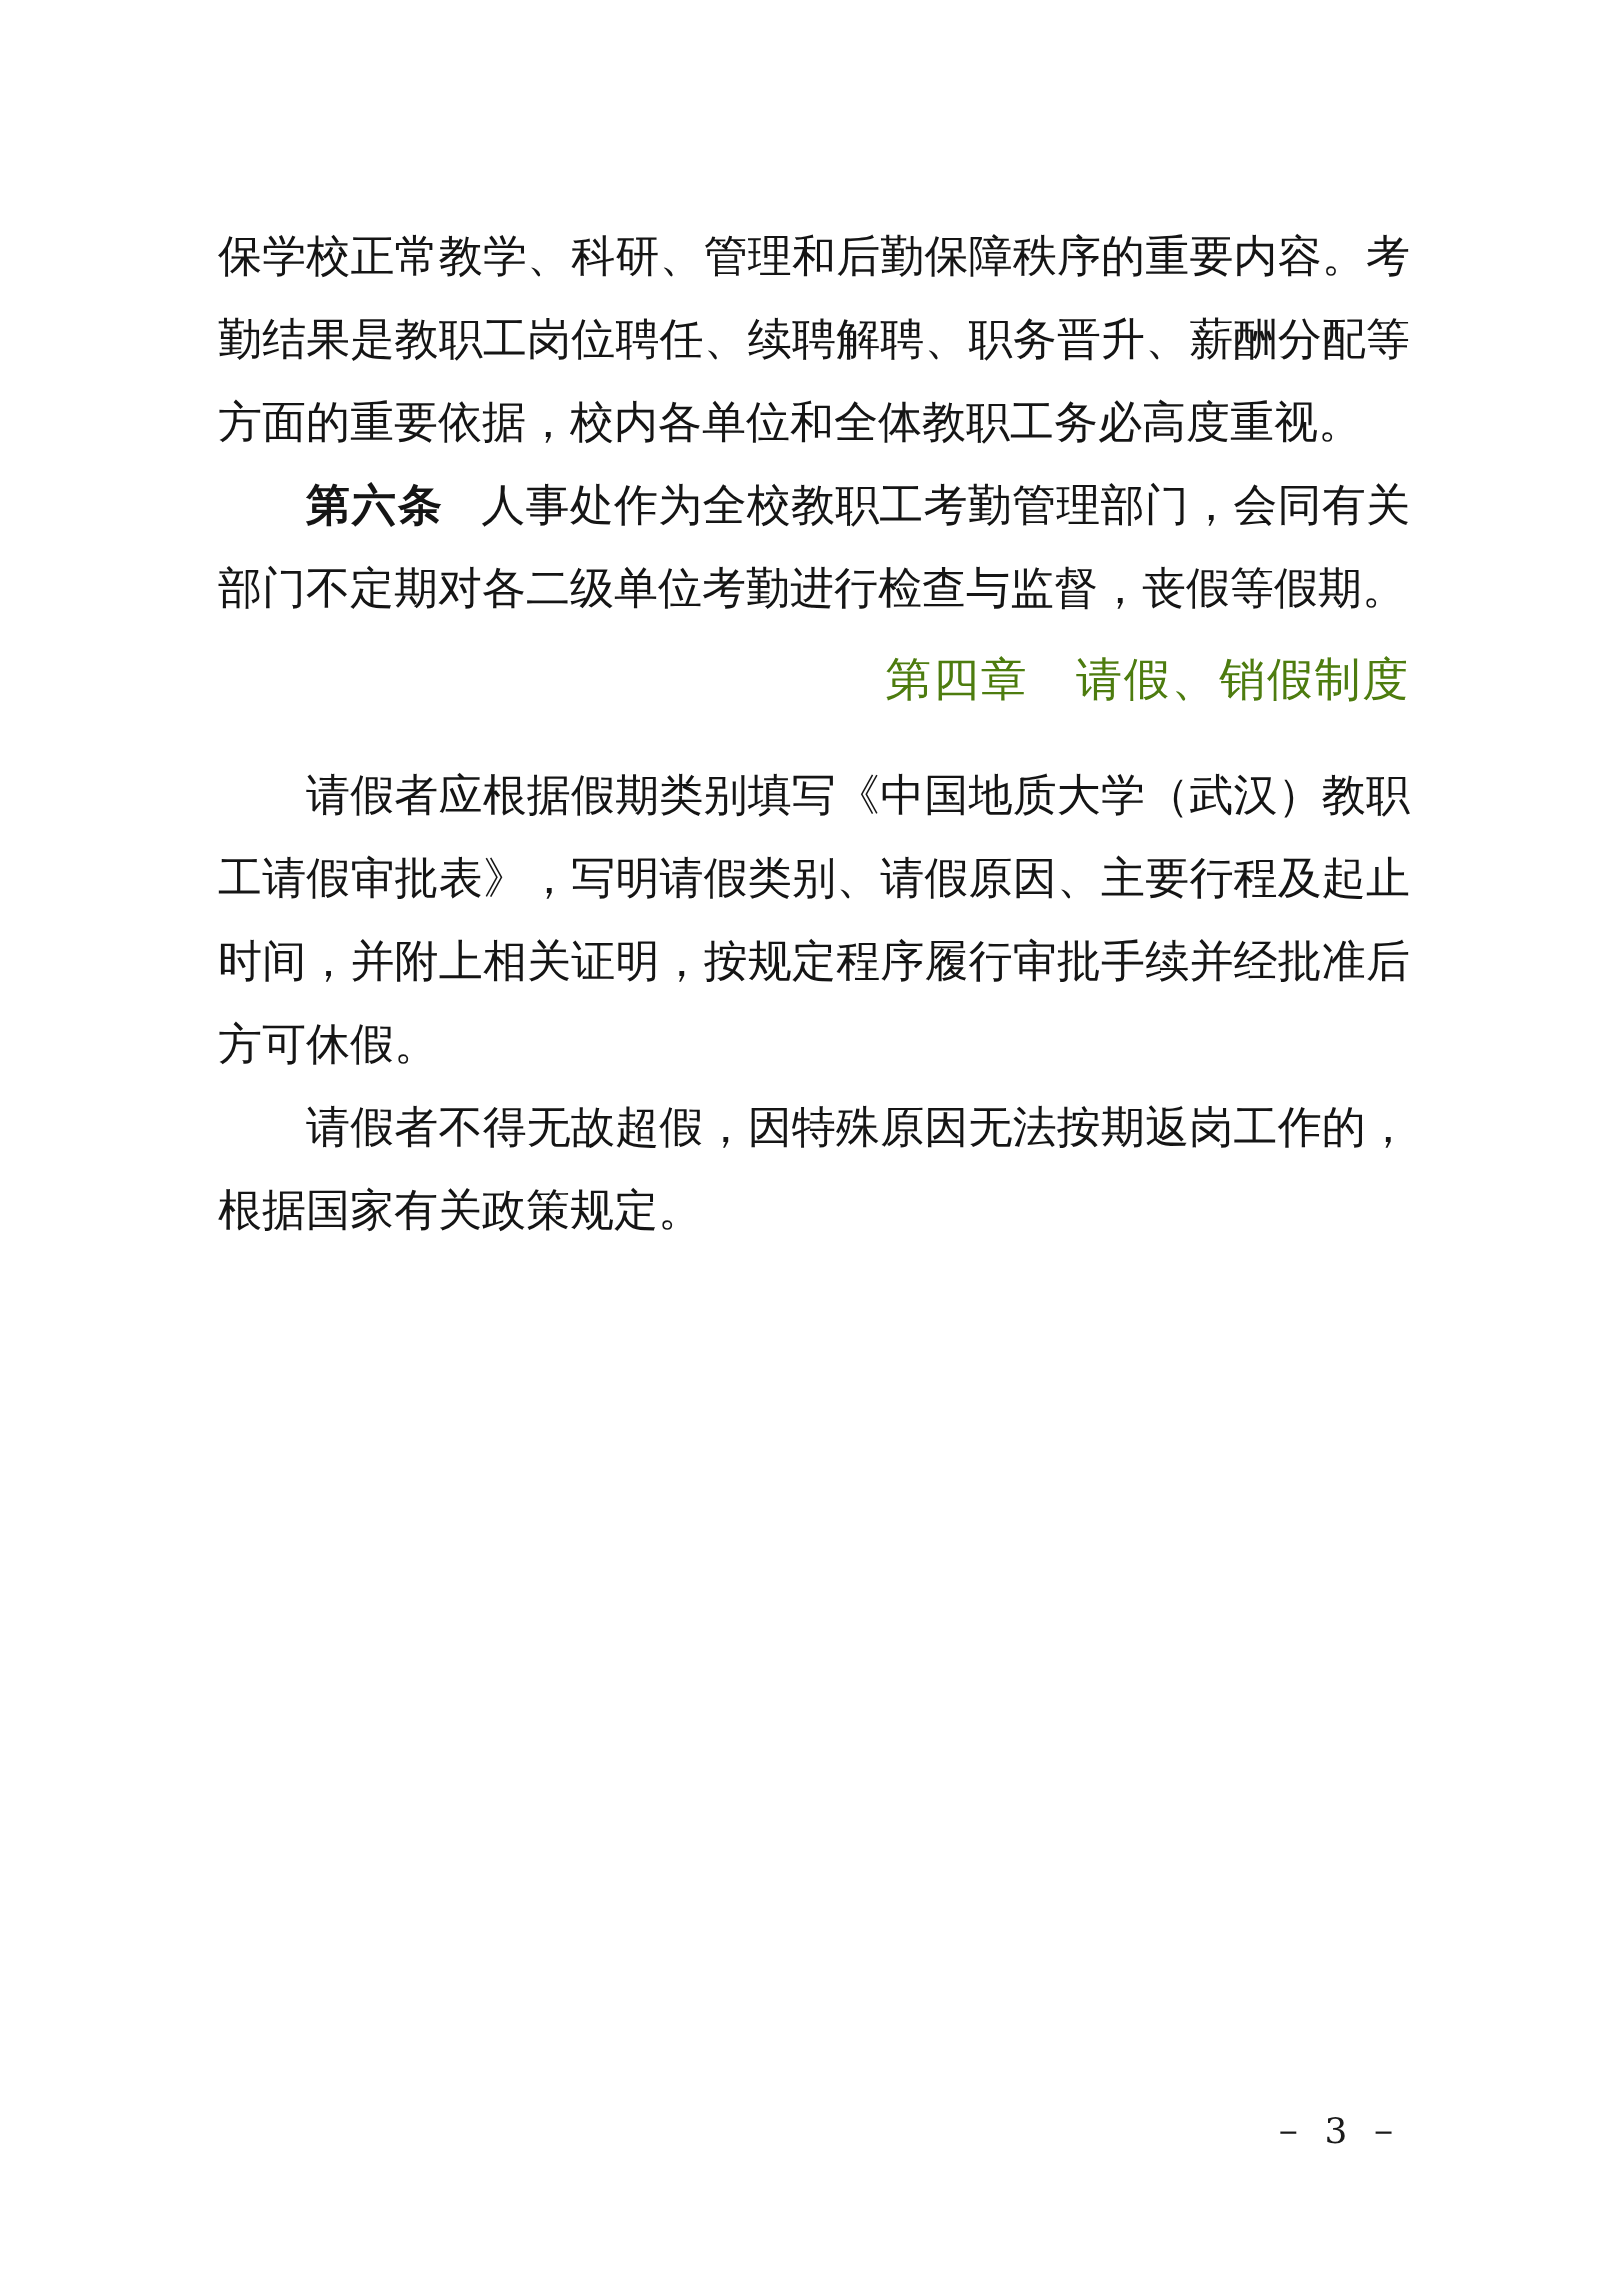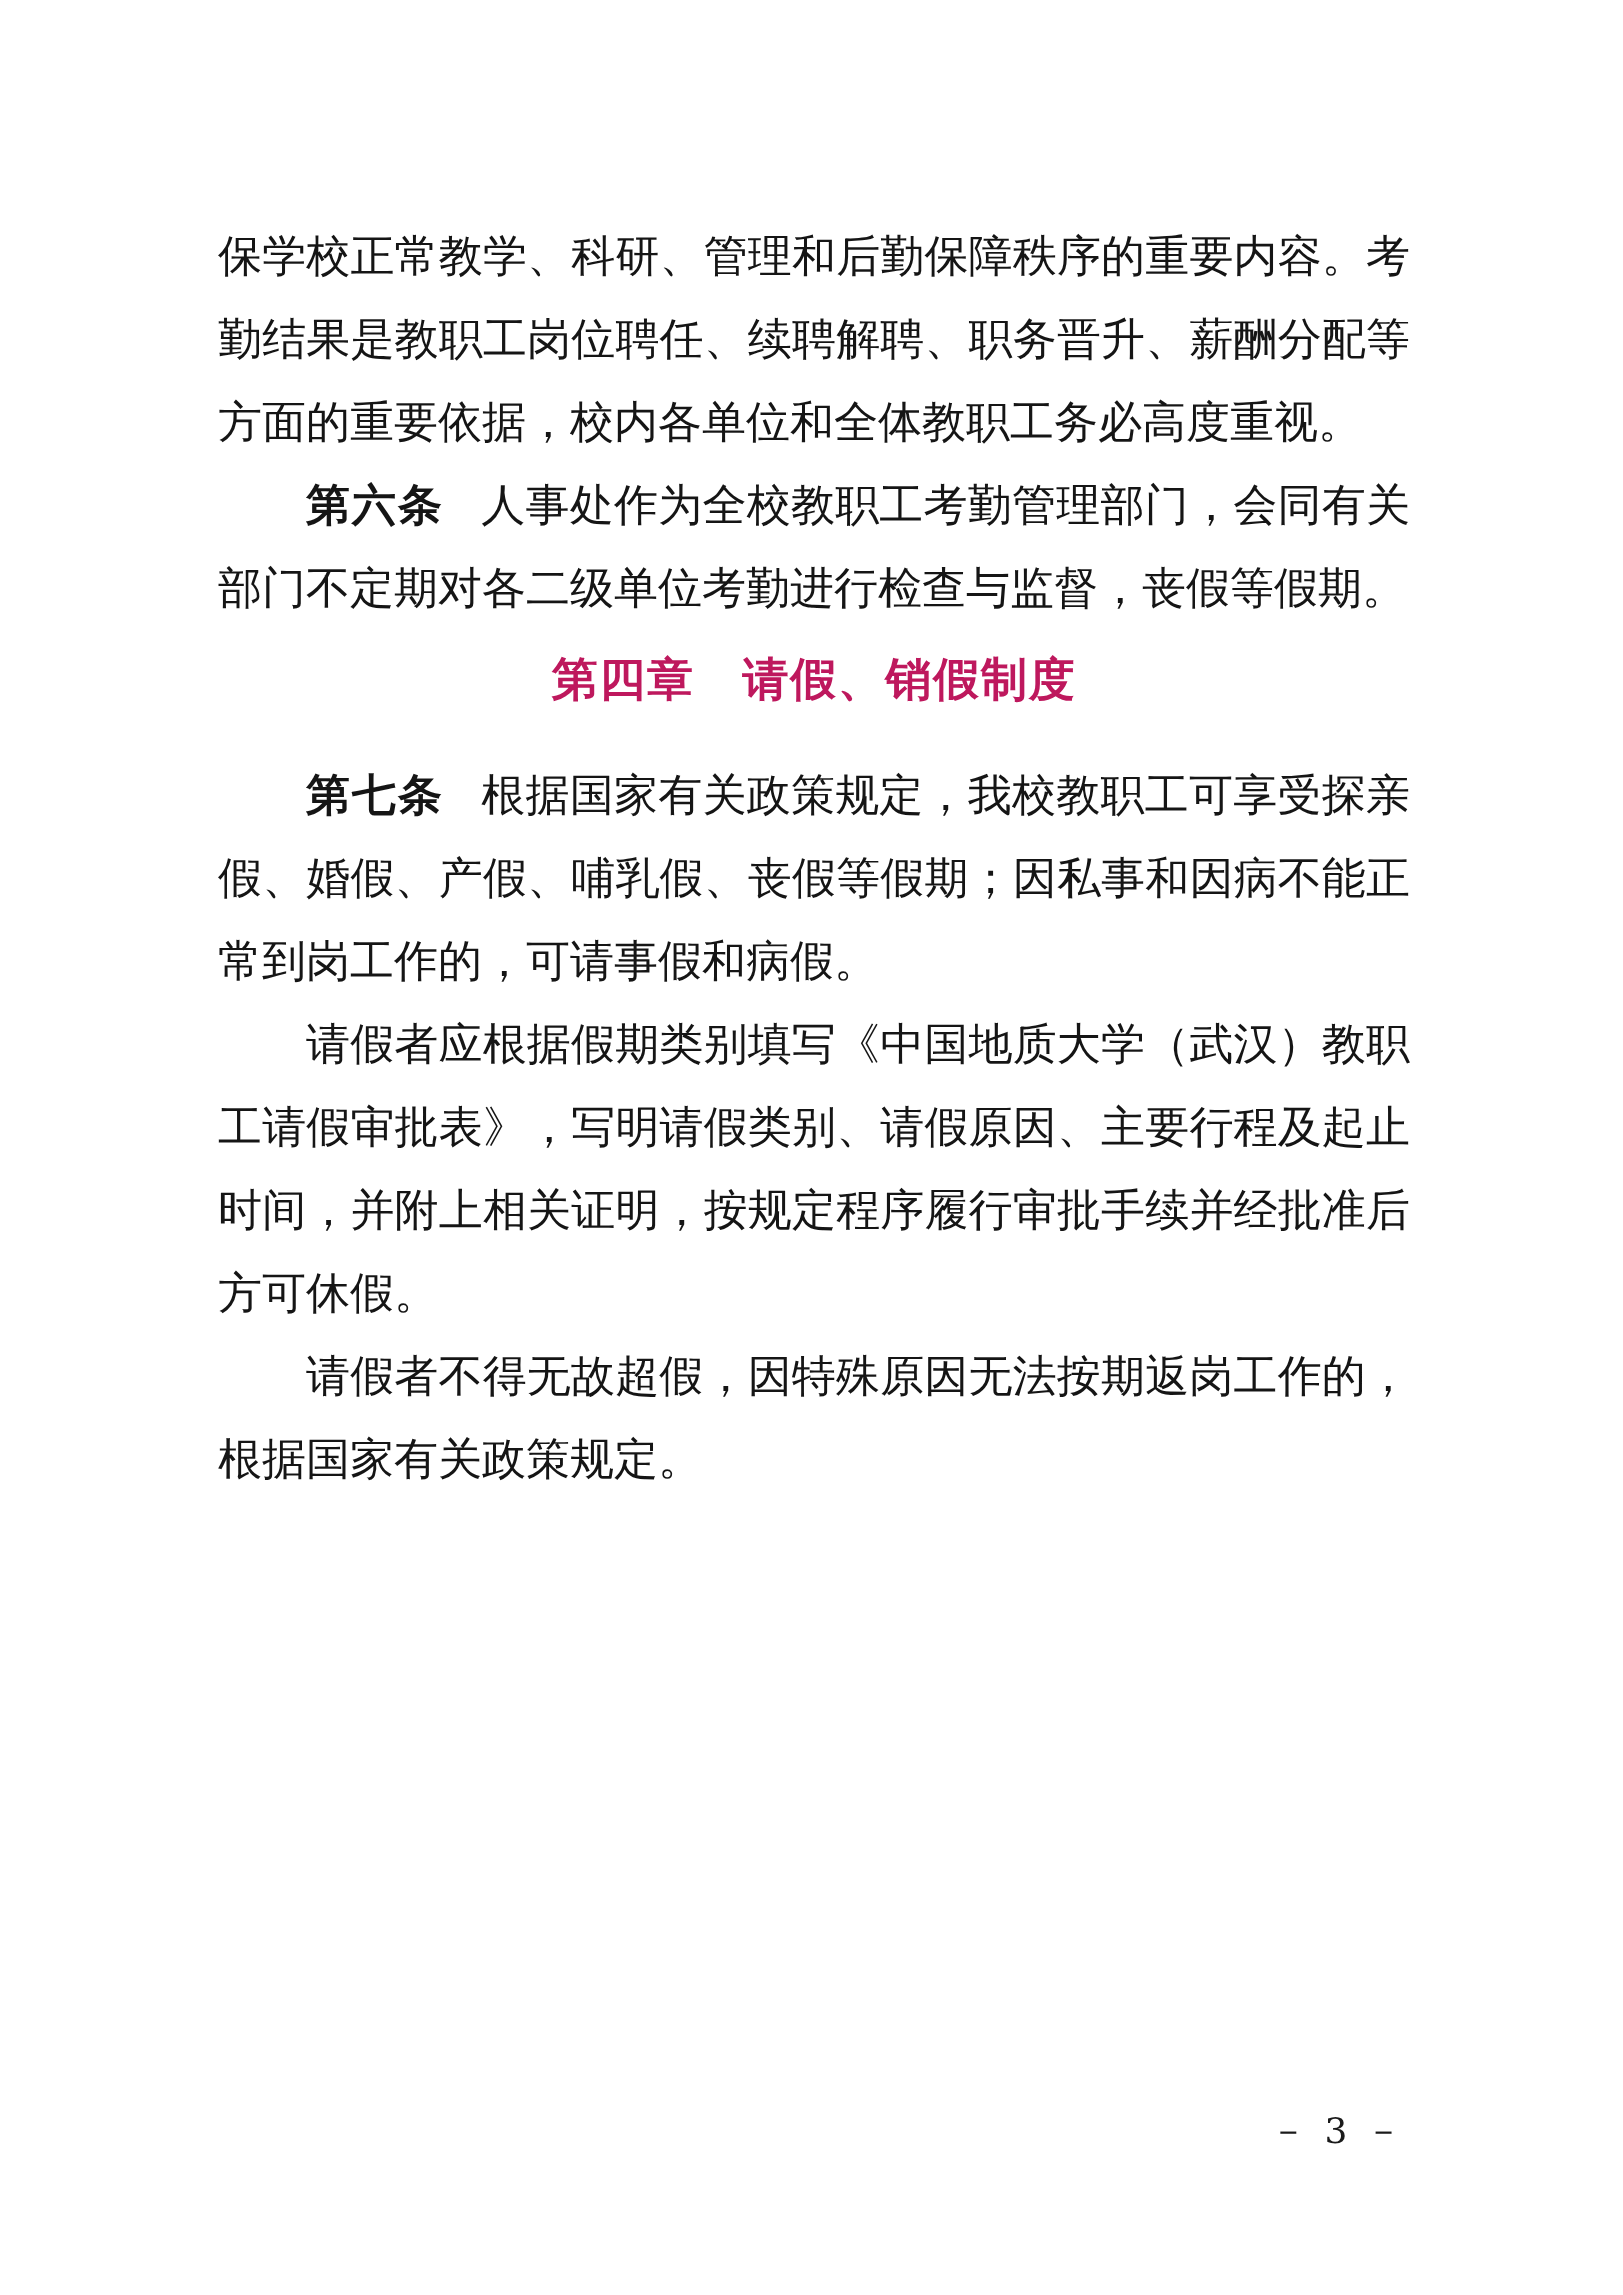--- a/index.html
+++ b/index.html
@@ -44,27 +44,27 @@
     font-weight: bold;
     margin-right: 0.85em;
     letter-spacing: 1.7px;
   }
   .term:empty {
     display: none;
     margin: 0;
   }
   .chapter-heading {
     margin: 8.5px 0 32px 0;
-    text-align: center;
+    text-align: right;
     text-indent: 0;
     font-family: "DejaVu Sans", "Liberation Sans", sans-serif;
-    font-weight: bold;
+    font-weight: normal;
     font-size: 46px;
     line-height: 83px;
-    color: #be185d;
+    color: #4d7c0f;
     letter-spacing: 1.7px;
   }
   .page-number {
     position: absolute;
     right: 218px;
     top: 2107px;
     font-size: 36px;
     line-height: 47px;
     color: #1a1a1a;
     font-family: "DejaVu Serif", "Liberation Serif", serif;
@@ -80,21 +80,20 @@
   <div class="content">
 
     <p class="para no-indent"><span>保学校正常教学、科研、管理和后勤保障秩序的重要内容。考勤结果是教职工岗位聘任、续聘解聘、职务晋升、薪酬分配等方面的重要依据，校内各单位和全体教职工务必高度重视。</span></p>
 
 
 
     <p class="para"><b class="term">第六条</b><span>人事处作为全校教职工考勤管理部门，会同有关部门不定期对各二级单位考勤进行检查与监督，丧假等假期。</span></p>
 
     <h2 class="chapter-heading">第四章　请假、销假制度</h2>
 
-    <p class="para"><b class="term">第七条</b><span>根据国家有关政策规定，我校教职工可享受探亲假、婚假、产假、哺乳假、丧假等假期；因私事和因病不能正常到岗工作的，可请事假和病假。</span></p>
 
 
     <p class="para"><span>请假者应根据假期类别填写《中国地质大学（武汉）教职工请假审批表》，写明请假类别、请假原因、主要行程及起止时间，并附上相关证明，按规定程序履行审批手续并经批准后方可休假。</span></p>
 
     <p class="para"><span>请假者不得无故超假，因特殊原因无法按期返岗工作的，根据国家有关政策规定。</span></p>
 
   </div>
 
   <div class="page-number">－ 3 －</div>
 

